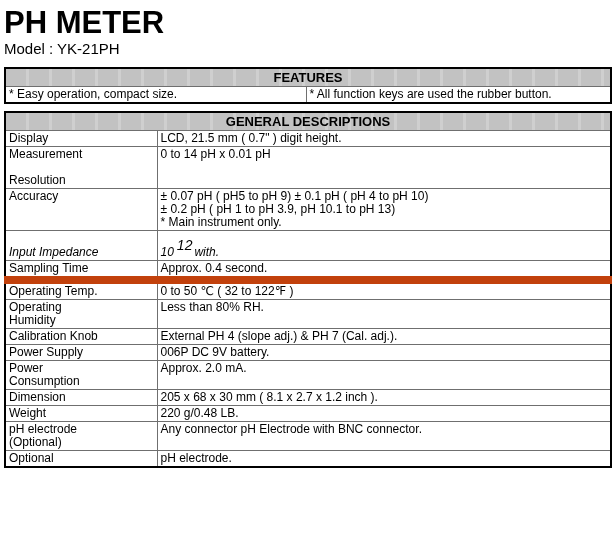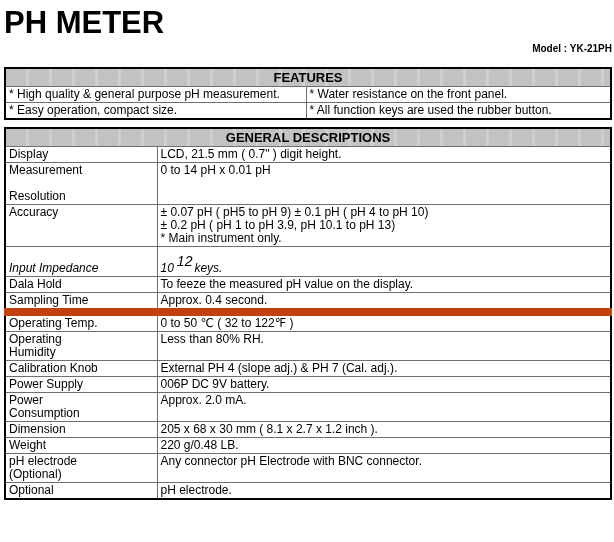--- a/index.html
+++ b/index.html
@@ -8,21 +8,21 @@
     font-family:"Liberation Sans","DejaVu Sans",sans-serif;
     color:#000;
   }
   .page{padding:4px 2px 0 4px;}
 
   .doc-title{
     font-size:31px;font-weight:bold;text-align:left;
     margin:2px 0 0;line-height:34px;letter-spacing:0px;
   }
   .doc-model{
-    font-size:10px;font-weight:bold;text-align:right;
+    font-size:15px;font-weight:normal;text-align:left;
     margin:0 0 9px;line-height:18px;
   }
 
   table{
     border-collapse:collapse;width:608px;table-layout:fixed;
     border:2px solid #000;
   }
   td{
     border:1px solid #6f6f6f;
     font-size:12px;line-height:13px;
@@ -57,24 +57,20 @@
   <table class="features-table">
     <colgroup>
         <col style="width:301px">
         <col>
       </colgroup>
     <tbody>
         <tr>
       <td colspan="2" class="band">FEATURES</td>
     </tr>
     <tr>
-      <td>* High quality &amp; general purpose pH measurement.</td>
-      <td>* Water resistance on the front panel.</td>
-    </tr>
-    <tr>
       <td>* Easy operation, compact size.</td>
       <td>* All function keys are used the rubber button.</td>
     </tr>
   </tbody>
     </table>
 
   <table>
     <colgroup>
         <col style="width:152px">
         <col>
@@ -113,33 +109,25 @@
         <div class="vline">± 0.2 pH ( pH 1 to pH 3.9, pH 10.1 to pH 13)</div>
         <div class="vline">*  Main instrument only.</div>
       </td>
     </tr>
 
     <tr class="r-imp">
       <td>
             <div class="lline">Input Impedance</div>
           </td>
       <td>
-        <span>10</span><sup>12</sup><span>keys.</span>
-      </td>
-    </tr>
-
-
-    <tr>
-      <td>
-            <div class="lline">Dala Hold</div>
-          </td>
-      <td>
-            <div class="vline">To feeze the measured pH value on the display.</div>
-          </td>
-    </tr>
+        <span>10</span><sup>12</sup><span>with.</span>
+      </td>
+    </tr>
+
+
 
     <tr>
       <td>
             <div class="lline">Sampling Time</div>
           </td>
       <td>
             <div class="vline">Approx. 0.4 second.</div>
           </td>
     </tr>
 

